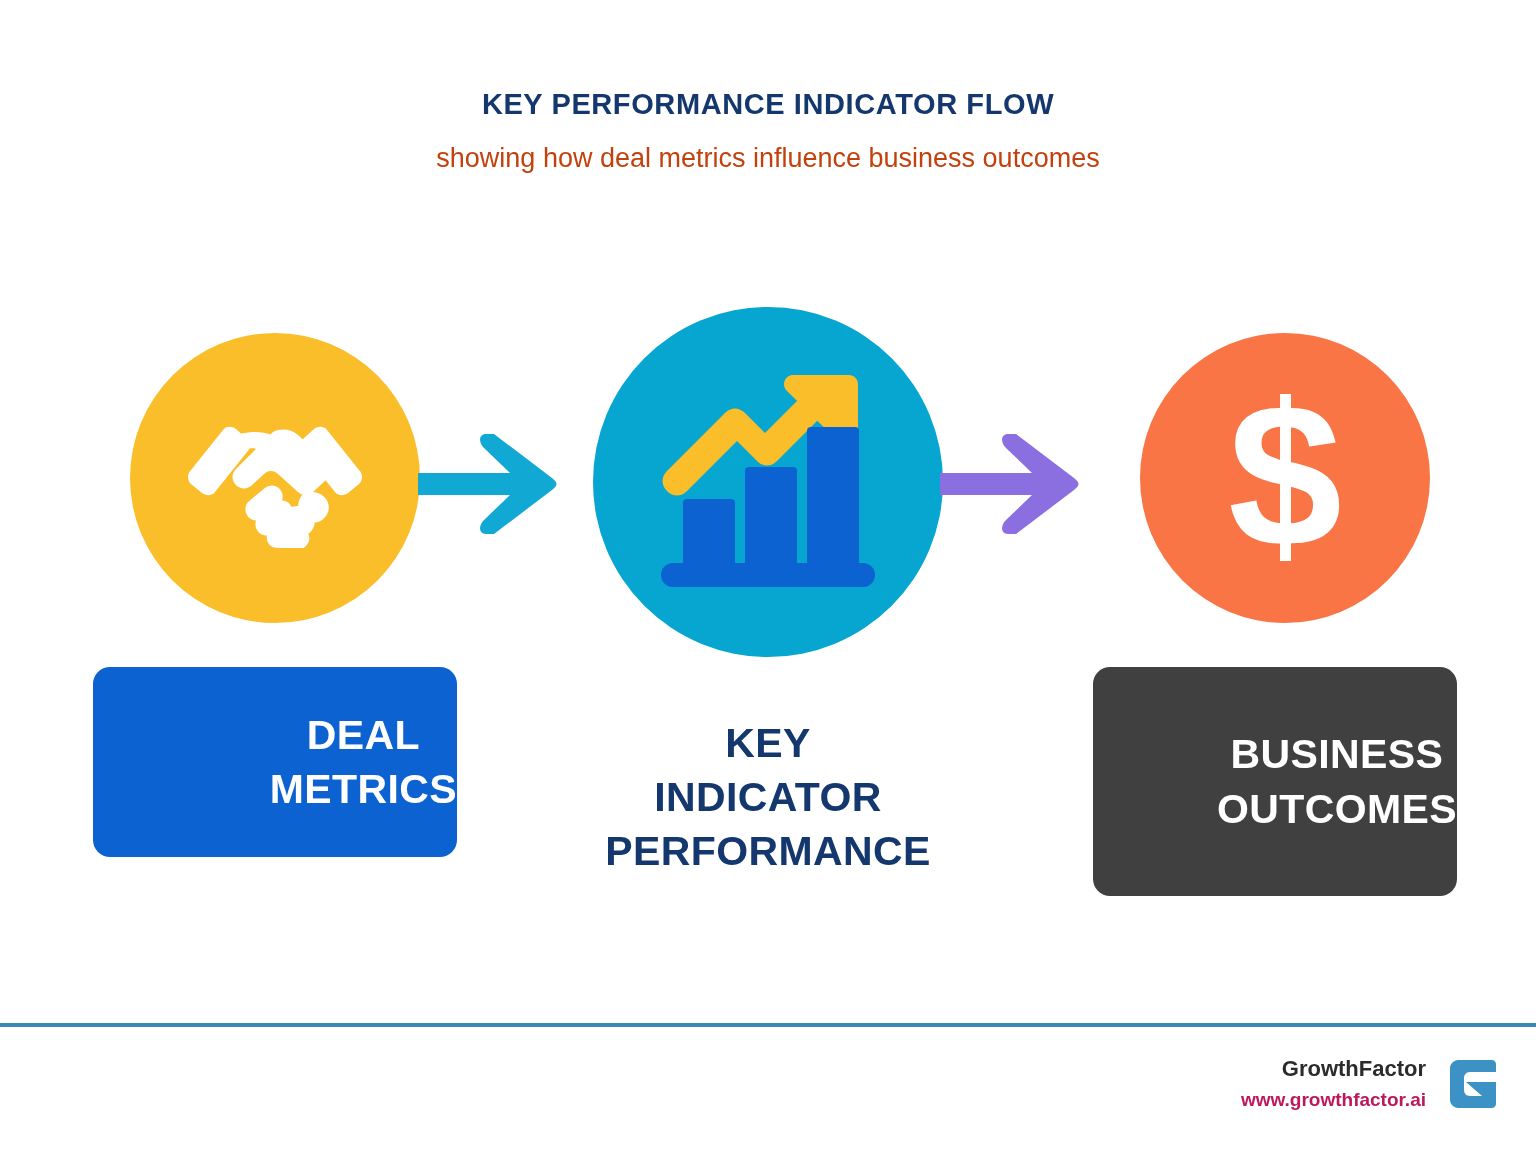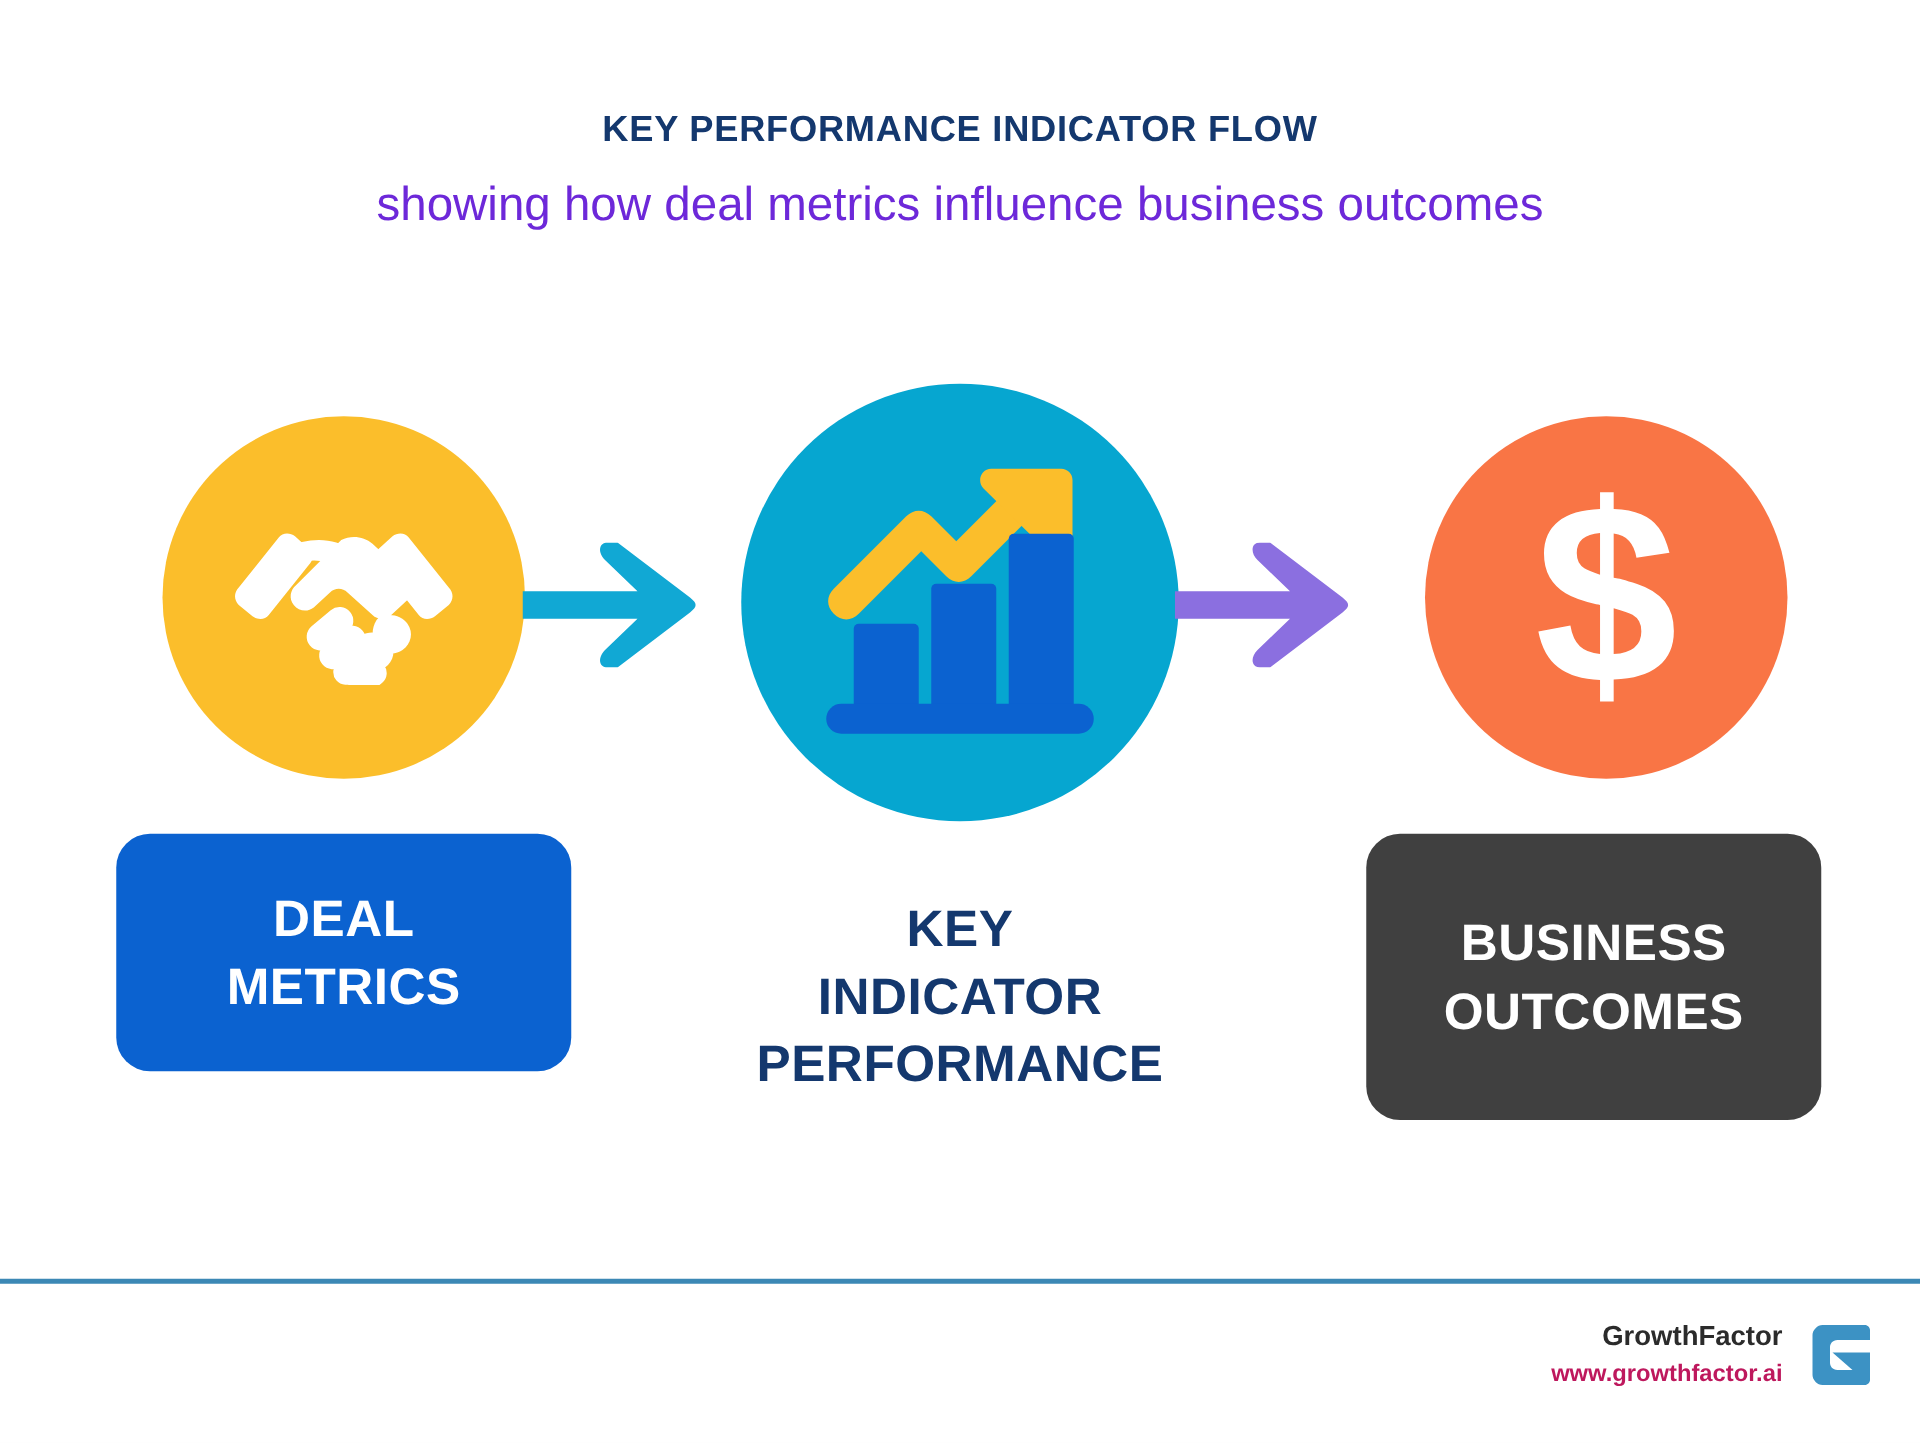--- a/index.html
+++ b/index.html
@@ -12,43 +12,43 @@
   .page { position:relative; width:1536px; height:1154px; background:#FFFFFF; }
 
   
   .header { position:absolute; left:0; top:88px; width:1536px; text-align:center; }
   .title {
     font-size:29px; font-weight:bold; letter-spacing:0.6px;
     color:#14386E; line-height:1.12; white-space:nowrap;
   }
   .subtitle {
     margin-top:22px;
-    font-size:38px; font-weight:normal; color:#6d28d9;
+    font-size:27px; font-weight:normal; color:#c2410c;
     line-height:1.2; white-space:nowrap;
   }
 
   
   .flow { position:absolute; left:0; top:0; width:1536px; height:1154px; }
 
   .circle { position:absolute; border-radius:50%; display:flex;
             align-items:center; justify-content:center; }
   .c-deal    { left:130px;  top:333px; width:290px; height:290px; background:#FBBE2B; }
   .c-kpi     { left:593px;  top:307px; width:350px; height:350px; background:#06A6D0; }
   .c-outcome { left:1140px; top:333px; width:290px; height:290px; background:#F97545; }
 
   .circle svg { display:block; }
 
   .arrow { position:absolute; }
   .arrow-1 { left:418px; top:434px; }
   .arrow-2 { left:940px; top:434px; }
 
   
   .label-box {
-    position:absolute; border-radius:27px;
-    display:flex; align-items:center; justify-content:center; text-align:center;
+    position:absolute; border-radius:17px;
+    display:flex; align-items:center; justify-content:flex-end; text-align:center;
   }
   .lb-deal    { left:93px;   top:667px; width:364px; height:190px; background:#0B62D0; }
   .lb-outcome { left:1093px; top:667px; width:364px; height:229px; background:#404040; }
   .label-box .label-text {
     color:#FFFFFF; font-size:41px; font-weight:bold;
     line-height:1.32; letter-spacing:0.4px;
   }
 
   .label-plain {
     position:absolute; left:548px; top:716px; width:440px;

